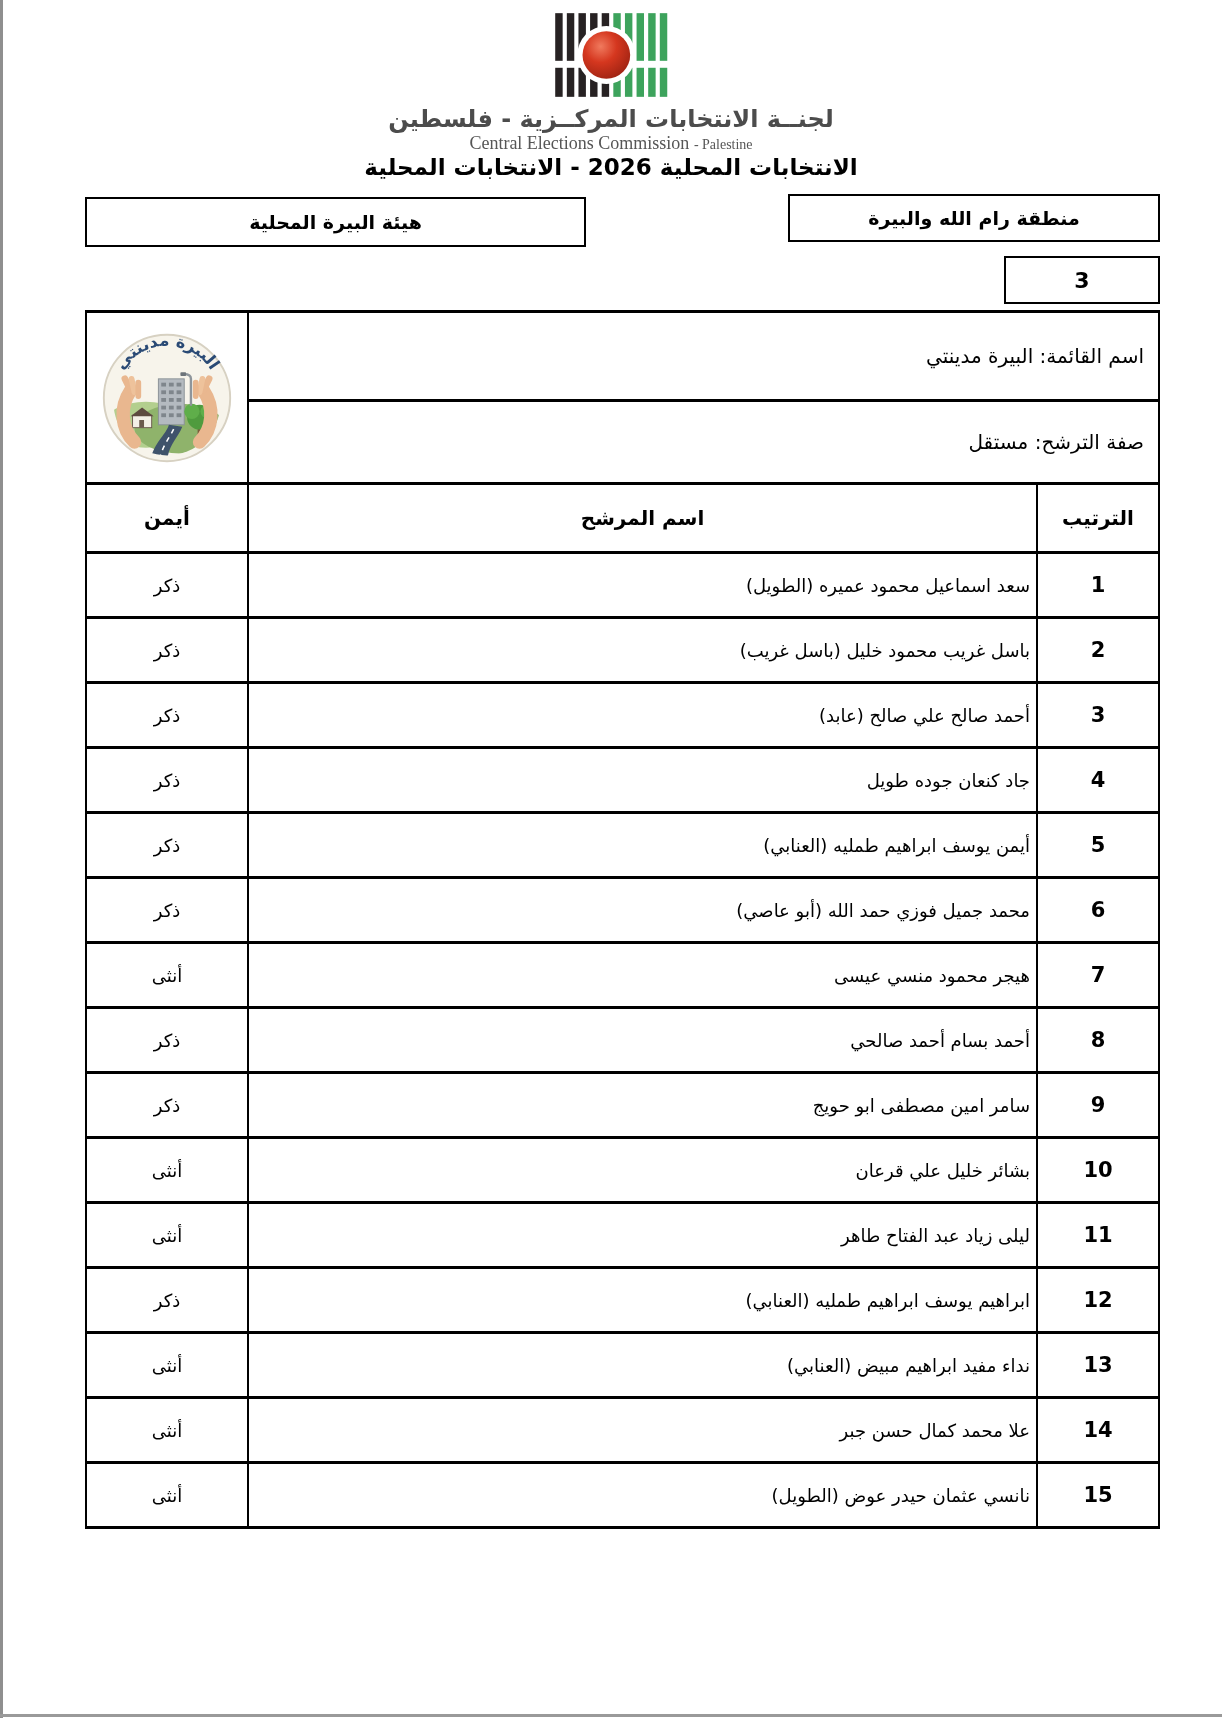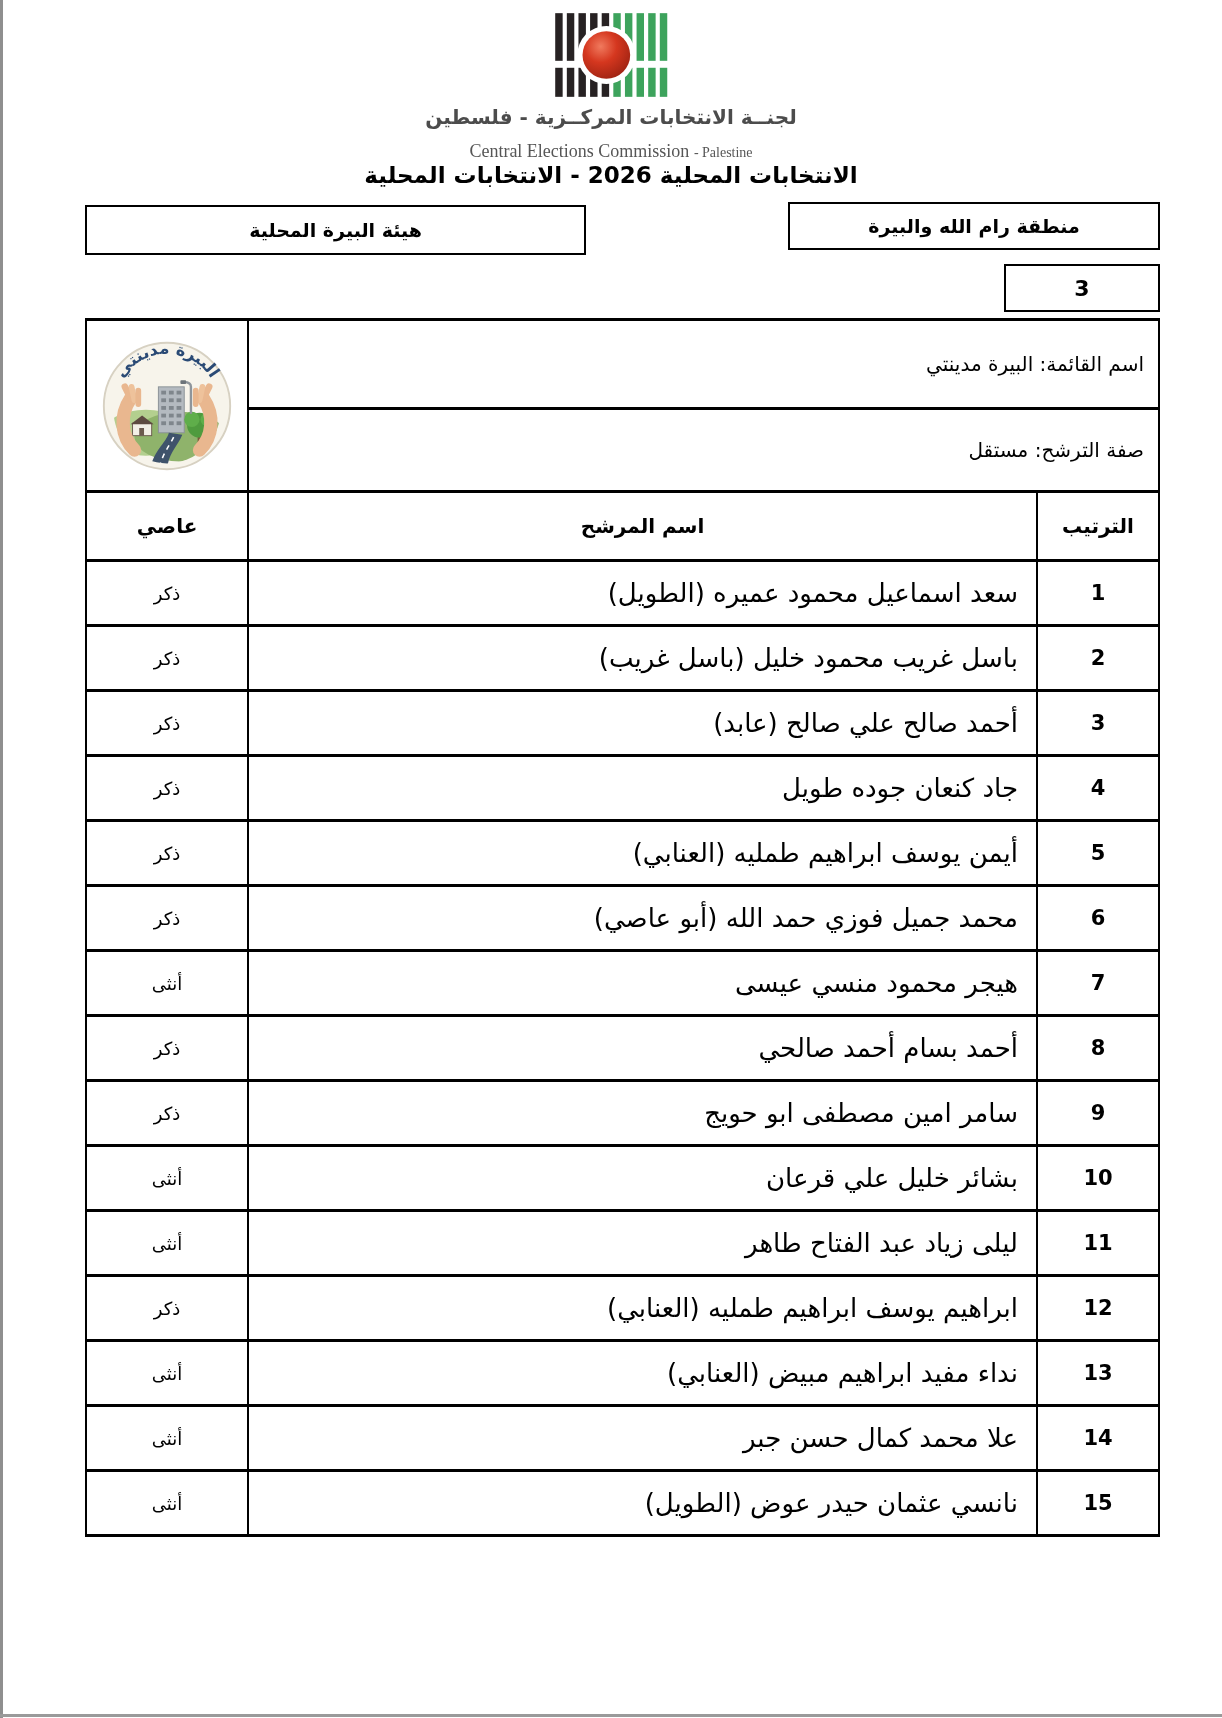--- a/index.html
+++ b/index.html
@@ -11,22 +11,22 @@
     font-family:"DejaVu Sans", sans-serif;
     color:#000;
   }
   
   .edge-left   { position:absolute; left:0; top:0; width:3px; height:100%; background:#8f8f8f; }
   .edge-bottom { position:absolute; left:0; bottom:1px; width:100%; height:3px; background:#9a9a9a; }
 
   
   .header { text-align:center; padding-top:12px; }
   .cec-logo { display:inline-block; line-height:0; }
-  .org-ar { font-size:20px; font-weight:bold; color:#4c4c4c; margin-top:3px; direction:rtl; }
-  .org-en { font-family:"Liberation Serif", serif; font-size:18px; color:#565656; margin-top:12px; }
+  .org-ar { font-size:24px; font-weight:bold; color:#4c4c4c; margin-top:3px; direction:rtl; }
+  .org-en { font-family:"Liberation Serif", serif; font-size:18px; color:#565656; margin-top:0; }
   .org-en .pal { font-size:14px; }
 
   .titles { text-align:center; font-weight:bold; direction:rtl; }
   .t1 { font-size:23px; }
   .t2 { font-size:21px; margin-top:5px; }
 
   
   .boxes { position:relative; height:54px; margin-top:14px; }
   .box {
     position:absolute; border:2px solid #000; background:#fff;
@@ -59,21 +59,21 @@
   .info-cell  { height:86px; text-align:right; padding:0 14px 0 4px; font-size:20px; vertical-align:middle; }
   .info-cell.b{ height:80px; }
   .info-label { font-weight:normal; }
   .logo-cell  { vertical-align:middle; text-align:center; }
   .logo-cell svg { display:block; margin:4px auto; }
 
   tr.head th { height:64px; font-size:20px; font-weight:bold; text-align:center; vertical-align:middle; }
 
   tr.cand td { height:60px; vertical-align:middle; }
   td.c-rank   { text-align:center; font-weight:bold; font-size:21px; font-family:"DejaVu Sans", sans-serif; }
-  td.c-name   { text-align:right; padding:0 18px 0 4px; font-size:26px; }
+  td.c-name   { text-align:right; padding:0 6px 0 4px; font-size:18px; }
   td.c-gender { text-align:center; font-size:18px; }
 </style>
 </head>
 <body>
 
 <div class="page">
   <div class="edge-left"></div>
   <div class="edge-bottom"></div>
 
   <div class="header">
@@ -222,21 +222,21 @@
       <tr>
         <td class="info-cell b" colspan="2">
           <span class="info-label">صفة الترشح:</span>
           <span>مستقل</span>
         </td>
       </tr>
 
       <tr class="head">
         <th>الترتيب</th>
         <th>اسم المرشح</th>
-        <th>عاصي</th>
+        <th>أيمن</th>
       </tr>
 
     <tr class="cand">
       <td class="c-rank">1</td>
       <td class="c-name">سعد اسماعيل محمود عميره (الطويل)</td>
       <td class="c-gender">ذكر</td>
     </tr>
 
     <tr class="cand">
       <td class="c-rank">2</td>

